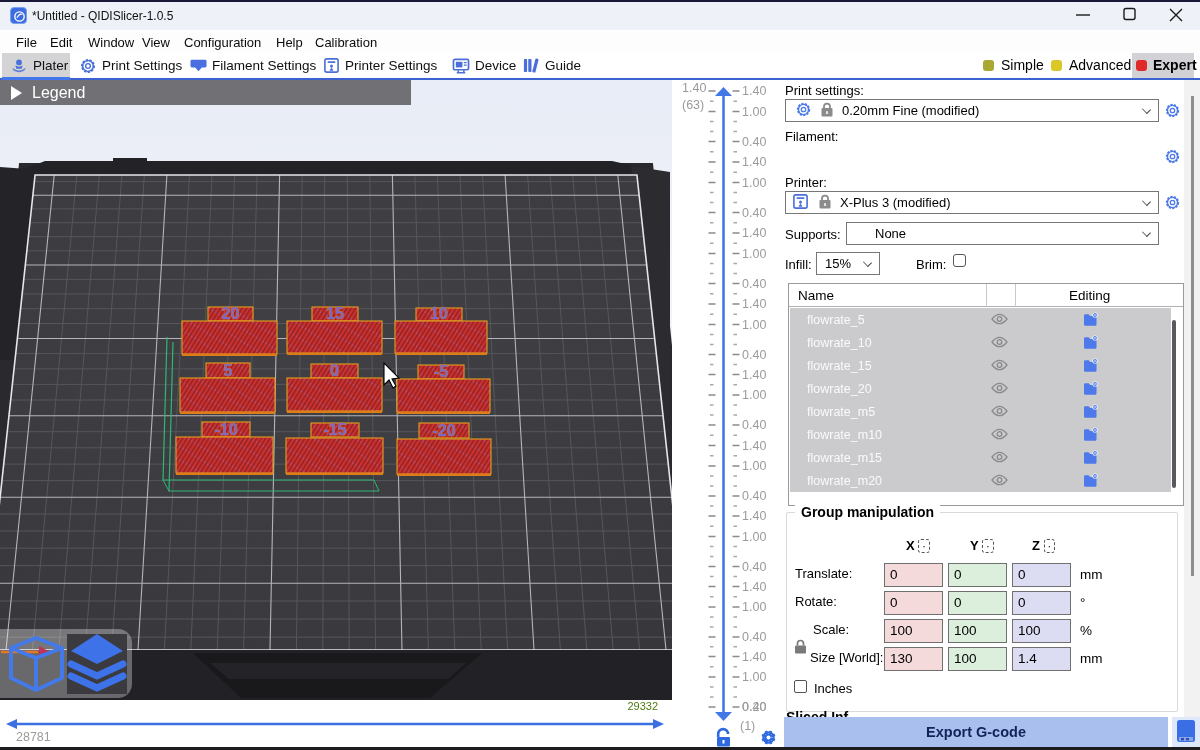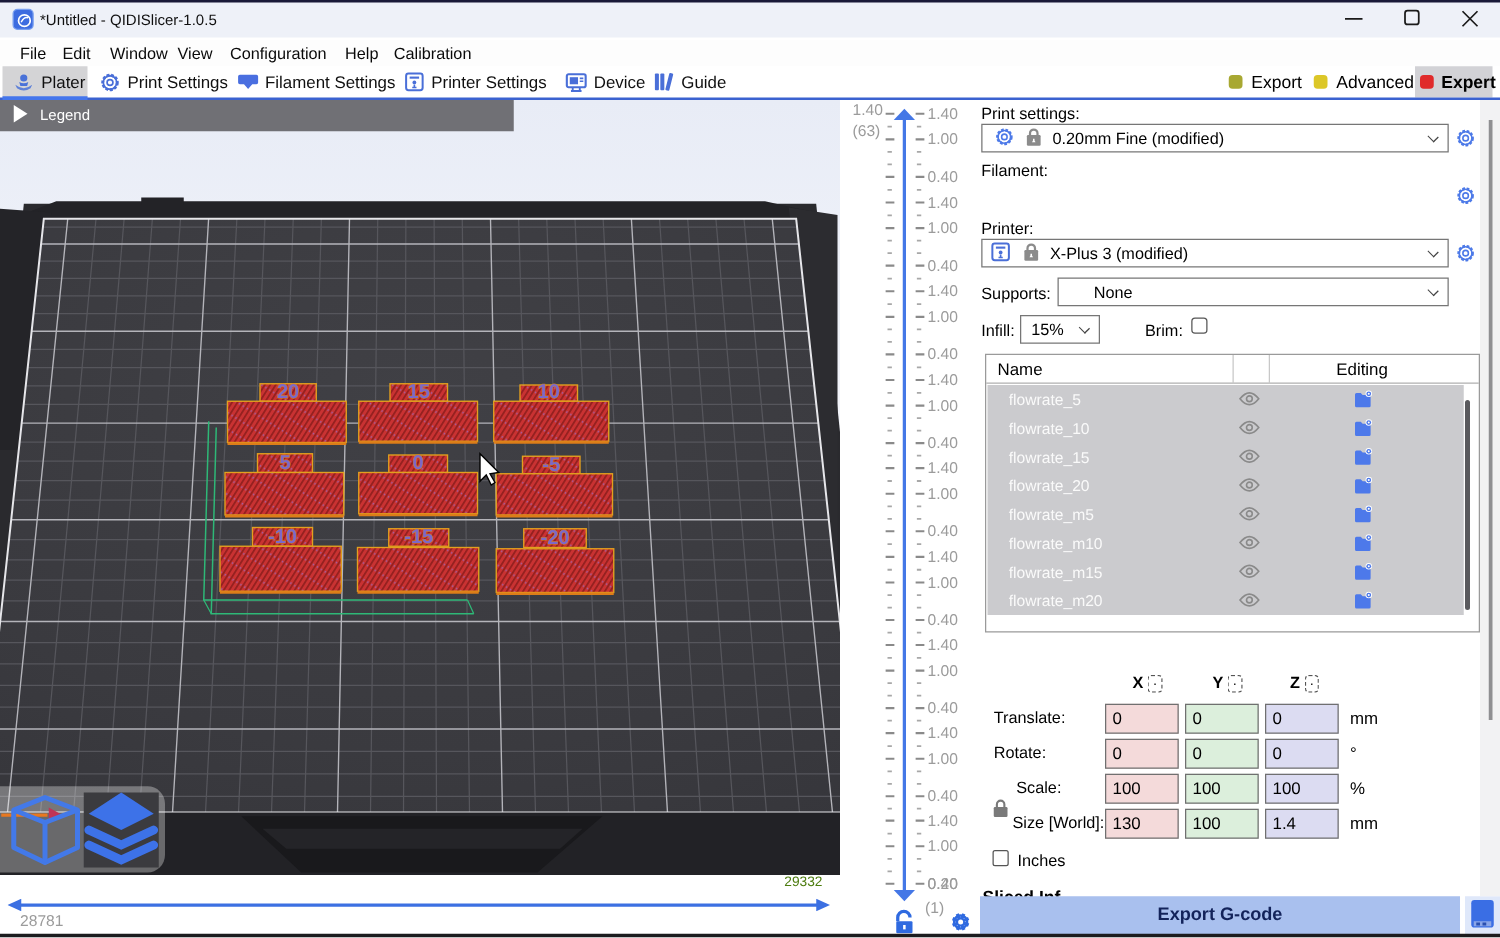--- a/index.html
+++ b/index.html
@@ -14,21 +14,21 @@
 
 #tabbar{left:0;top:53px;width:1200px;height:25px;background:#ffffff;font-size:14px}
 .tab{position:absolute;top:0;height:25px;font-size:13.5px;color:#101010;display:flex;align-items:center}
 .tab svg{margin-right:5px}
 #tab-plater{left:2px;width:68px;background:#d4d4d6;padding-left:8px}
 #paneline{left:0;top:77.5px;width:1200px;height:2.5px;background:#3b62d0}
 #platerline{left:2px;top:76.5px;width:68px;height:3.5px;background:#4476ec}
 .modedot{width:11px;height:11px;border-radius:3px;display:inline-block;margin-right:8px}
 
 #viewport{left:0;top:80px;width:672px;height:667px;background:#fff}
-#legend{left:0;top:0px;width:411px;height:25px;background:#707075;color:#fff;font-size:12px;line-height:25px}
+#legend{left:0;top:0px;width:411px;height:25px;background:#707075;color:#fff;font-size:16px;line-height:25px}
 #legend .tri{display:inline-block;width:0;height:0;border-left:11px solid #fff;border-top:7px solid transparent;border-bottom:7px solid transparent;margin:0 10px 0 11px;vertical-align:-2px}
 #hnum1{right:14px;top:620px;font-size:11px;color:#4d7c0f}
 #hnum2{left:16px;top:650px;font-size:12.5px;color:#9b9b9b}
 #hslider{left:6px;top:638.5px;width:658px;height:10px}
 
 #slidercol{left:672px;top:80px;width:108px;height:667px;background:#fff}
 
 #panel{left:780px;top:80px;width:404px;height:667px;background:#fff;font-size:13.5px;color:#000}
 .lbl{position:absolute;font-size:13px;color:#000}
 .combo{position:absolute;border:1px solid #767676;background:#fff;height:23px;display:flex;align-items:center}
@@ -113,21 +113,21 @@
       </svg>Device</div>
 <div class="tab" style="left:522px"><svg width="18" height="17" viewBox="0 0 19 18">
         <g fill="#4a6fd8">
           <rect x="2" y="2" width="3.4" height="14" rx="0.8"></rect>
           <rect x="6.6" y="2" width="3.4" height="14" rx="0.8"></rect>
           <rect x="12.5" y="1.5" width="3.4" height="15" rx="0.8" transform="rotate(14 14 9)"></rect>
         </g>
       </svg>Guide</div>
 <div style="position:absolute;left:1132px;top:0;width:62px;height:25px;background:#d2d2d6"></div>
     <span class="modedot abs" style="left:983px;top:7px;background:#a8a832"></span>
-    <span class="abs" style="left:1001px;top:4px">Export</span>
+    <span class="abs" style="left:1001px;top:4px">Simple</span>
     <span class="modedot abs" style="left:1051px;top:7px;background:#dcc728"></span>
     <span class="abs" style="left:1069px;top:4px">Advanced</span>
     <span class="modedot abs" style="left:1136px;top:7px;background:#e02a2a"></span>
     <span class="abs" style="left:1153px;top:4px;font-weight:bold">Expert</span>
 </div>
 <div id="paneline" class="abs"></div>
 <div id="platerline" class="abs"></div>
 <div id="viewport" class="abs">
 <svg width="672" height="667" viewBox="0 0 672 667">
       <defs>
@@ -453,20 +453,23 @@
             <path d="M1 3.5 a1.2 1.2 0 0 1 1.2 -1.2 h3.4 l1.5 1.7 h5.2 a1.2 1.2 0 0 1 1.2 1.2 v7.3 a1.2 1.2 0 0 1 -1.2 1.2 h-10.1 a1.2 1.2 0 0 1 -1.2 -1.2 Z" fill="#4d79ea"></path>
             <circle cx="12" cy="3" r="2.6" fill="#fff"></circle>
             <circle cx="12" cy="3" r="1.9" fill="#4d79ea"></circle>
             <circle cx="12" cy="3" r="0.8" fill="#fff"></circle>
           </svg></span>
       </div>
 <div id="tablesb">
         <div class="thumb"></div>
       </div>
 </div>
+<div id="groupbox">
+      <legend>Group manipulation</legend>
+    </div>
 <div class="lbl" style="left:126px;top:458px;font-weight:bold">X <span style="font-weight:normal;font-size:11px;border:1.4px dashed #555;border-radius:3px;padding:0 3px">·</span></div>
     <div class="lbl" style="left:190px;top:458px;font-weight:bold">Y <span style="font-weight:normal;font-size:11px;border:1.4px dashed #555;border-radius:3px;padding:0 3px">·</span></div>
     <div class="lbl" style="left:252px;top:458px;font-weight:bold">Z <span style="font-weight:normal;font-size:11px;border:1.4px dashed #555;border-radius:3px;padding:0 3px">·</span></div>
 <div class="lbl" style="left:15px;top:486px">Translate:</div>
 <div class="nin" style="left:104px;top:483px;background:#f4dada">0</div>
 <div class="nin" style="left:168px;top:483px;background:#dcefdc">0</div>
 <div class="nin" style="left:232px;top:483px;background:#dcdcf2">0</div>
 <div class="unit" style="left:300px;top:487px">mm</div>
 <div class="lbl" style="left:15px;top:514px">Rotate:</div>
 <div class="nin" style="left:104px;top:511px;background:#f4dada">0</div>

